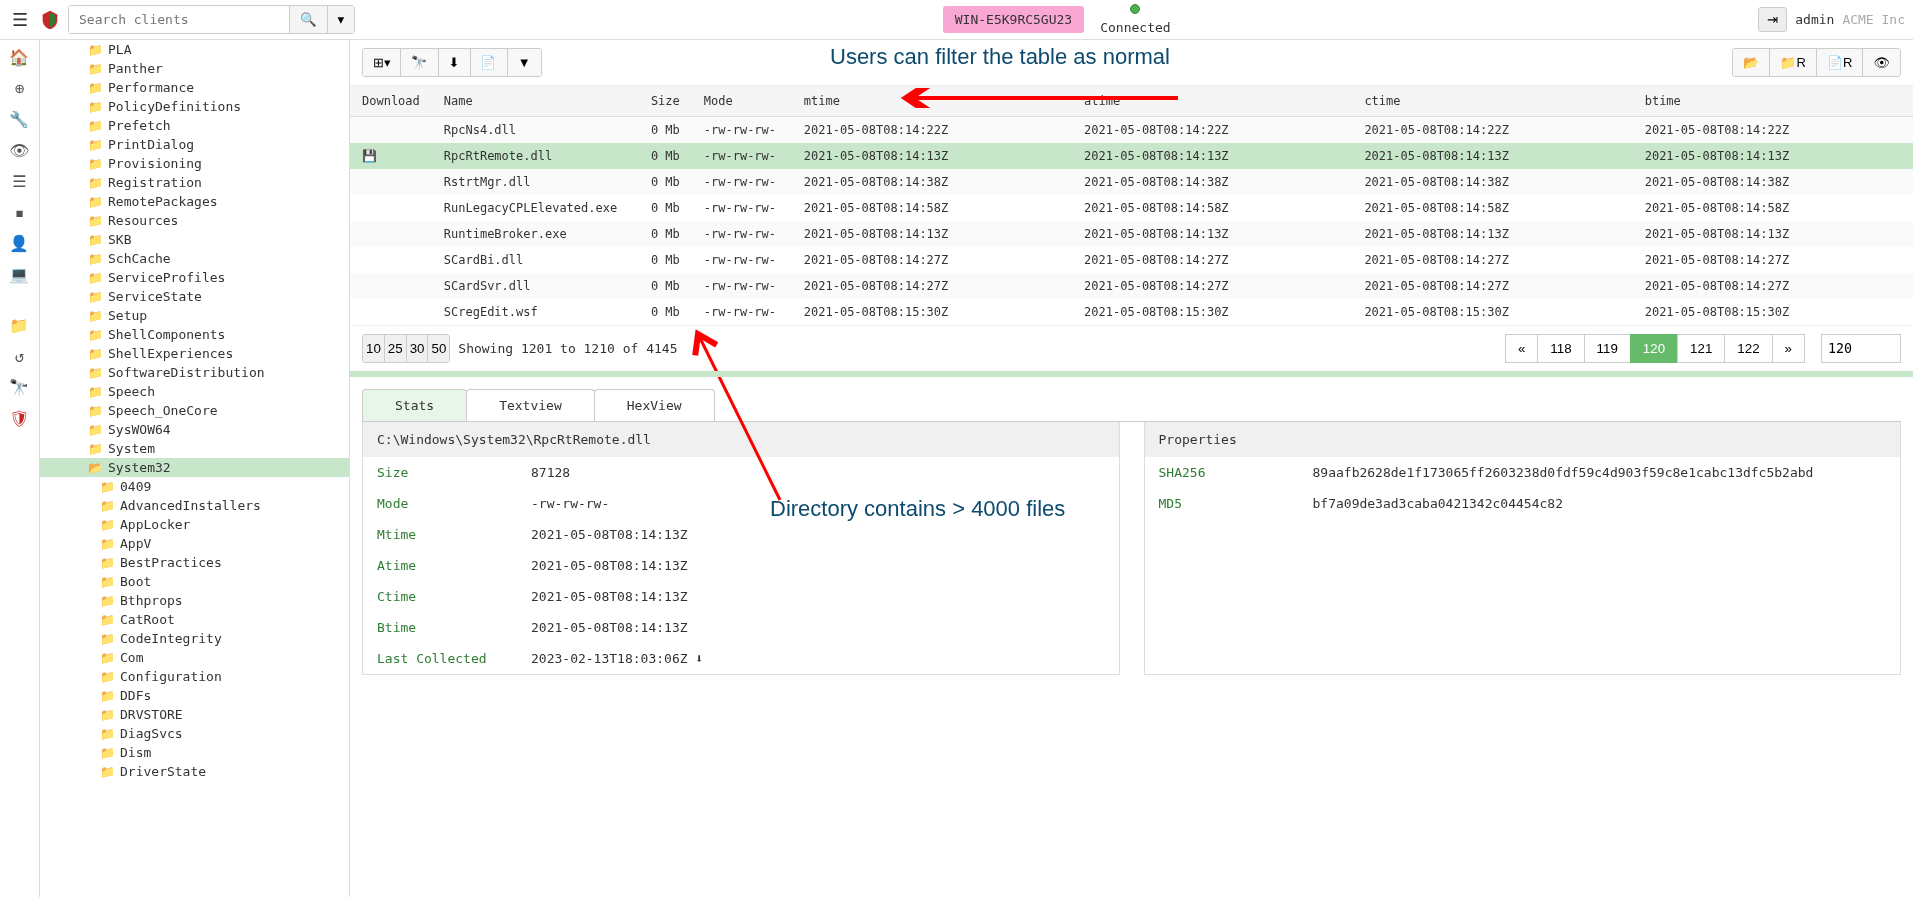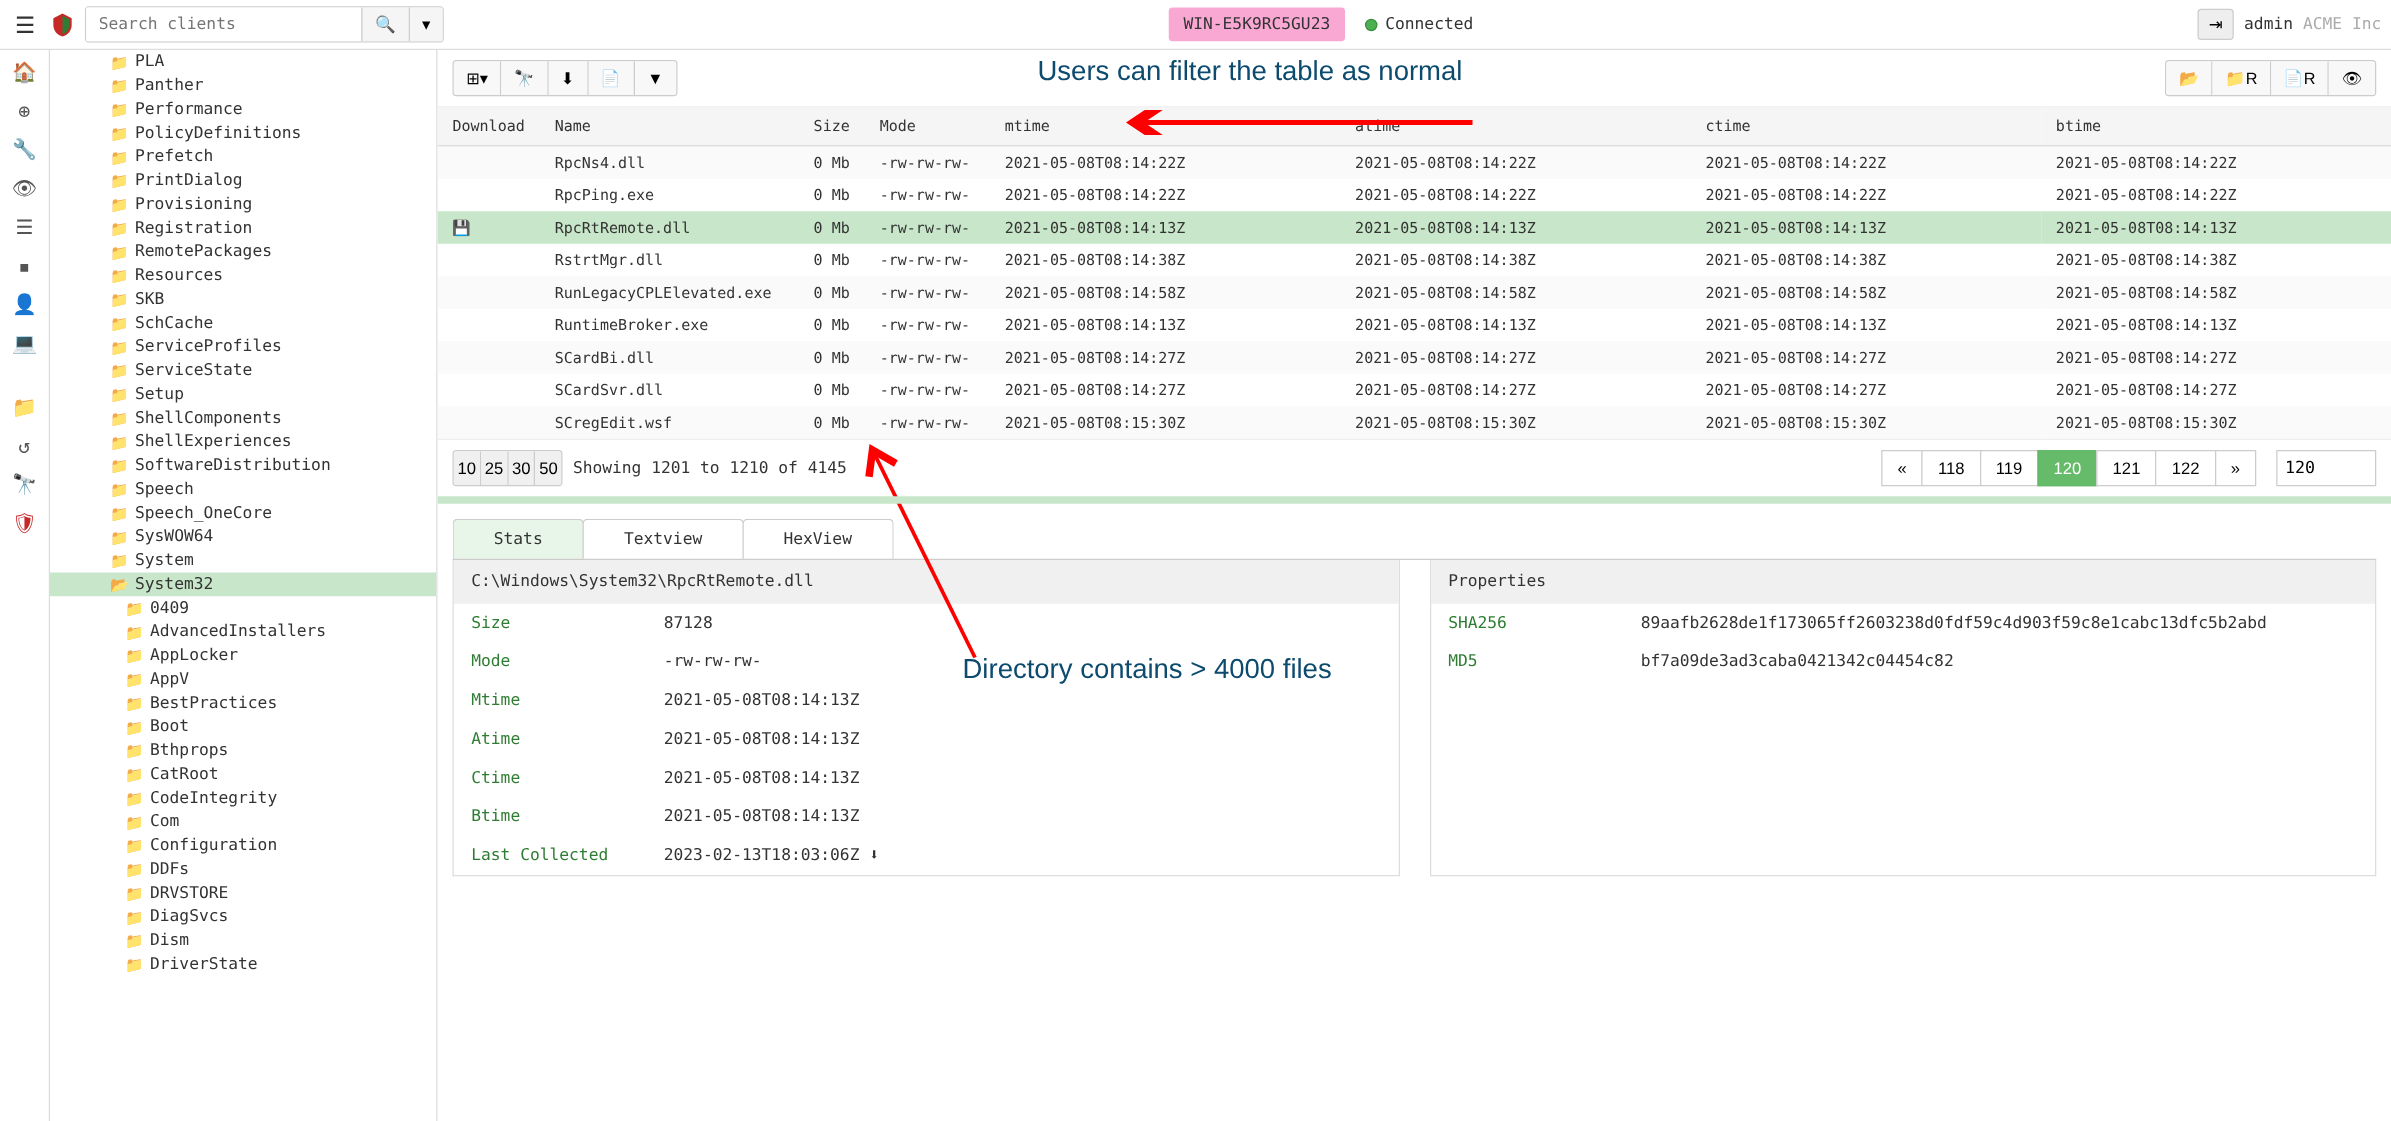--- a/index.html
+++ b/index.html
@@ -5,21 +5,21 @@
 * { margin: 0; padding: 0; box-sizing: border-box; }
 body { font-family: monospace; font-size: 13px; background: #fff; color: #333; overflow: hidden; }
 .topbar { height: 40px; display: flex; align-items: center; padding: 4px 8px; border-bottom: 1px solid #ddd; gap: 6px; }
 .hamburger { width: 24px; font-size: 18px; cursor: pointer; text-align: center; }
 .logo { width: 24px; height: 24px; display: flex; align-items: center; justify-content: center; }
 .search-wrap { display: flex; border: 1px solid #ccc; border-radius: 3px; }
 .search-input { border: none; padding: 6px 10px; width: 220px; font-family: monospace; font-size: 13px; outline: none; }
 .search-btn, .search-caret { border: none; background: #f5f5f5; padding: 6px 10px; cursor: pointer; border-left: 1px solid #ccc; }
 .topbar-spacer { flex: 1; }
 .host-badge { background: #f9a8d4; padding: 6px 12px; border-radius: 3px; font-family: monospace; }
-.status { display: flex; align-items: center; gap: 6px; margin-left: 10px; }
+.status { display: flex; align-items: center; gap: 6px; margin-left: 10px; flex-direction: column; }
 .status-dot { width: 10px; height: 10px; border-radius: 50%; background: #4caf50; border: 1px solid #388e3c; }
 .user-area { display: flex; align-items: center; gap: 8px; }
 .user-btn { background: #eee; border: 1px solid #ccc; padding: 4px 8px; cursor: pointer; border-radius: 3px; }
 .org { color: #aaa; }
 .main { display: flex; height: calc(100vh - 40px); }
 .iconbar { width: 40px; border-right: 1px solid #ddd; display: flex; flex-direction: column; align-items: center; padding-top: 8px; gap: 12px; }
 .iconbar-item { font-size: 16px; cursor: pointer; color: #555; width: 24px; text-align: center; }
 .iconbar-item.active { color: #2e7d32; }
 .iconbar-item.alert { color: #c62828; }
 .sidebar { width: 310px; border-right: 1px solid #ddd; overflow-y: auto; }
@@ -319,30 +319,20 @@
             <tr>
               <td></td>
               <td>RpcNs4.dll</td>
               <td style="text-align:right">0 Mb</td>
               <td>-rw-rw-rw-</td>
               <td>2021-05-08T08:14:22Z</td>
               <td>2021-05-08T08:14:22Z</td>
               <td>2021-05-08T08:14:22Z</td>
               <td>2021-05-08T08:14:22Z</td>
             </tr>
-            <tr>
-              <td></td>
-              <td>RpcPing.exe</td>
-              <td style="text-align:right">0 Mb</td>
-              <td>-rw-rw-rw-</td>
-              <td>2021-05-08T08:14:22Z</td>
-              <td>2021-05-08T08:14:22Z</td>
-              <td>2021-05-08T08:14:22Z</td>
-              <td>2021-05-08T08:14:22Z</td>
-            </tr>
             <tr class="selected">
               <td>💾</td>
               <td>RpcRtRemote.dll</td>
               <td style="text-align:right">0 Mb</td>
               <td>-rw-rw-rw-</td>
               <td>2021-05-08T08:14:13Z</td>
               <td>2021-05-08T08:14:13Z</td>
               <td>2021-05-08T08:14:13Z</td>
               <td>2021-05-08T08:14:13Z</td>
             </tr>

